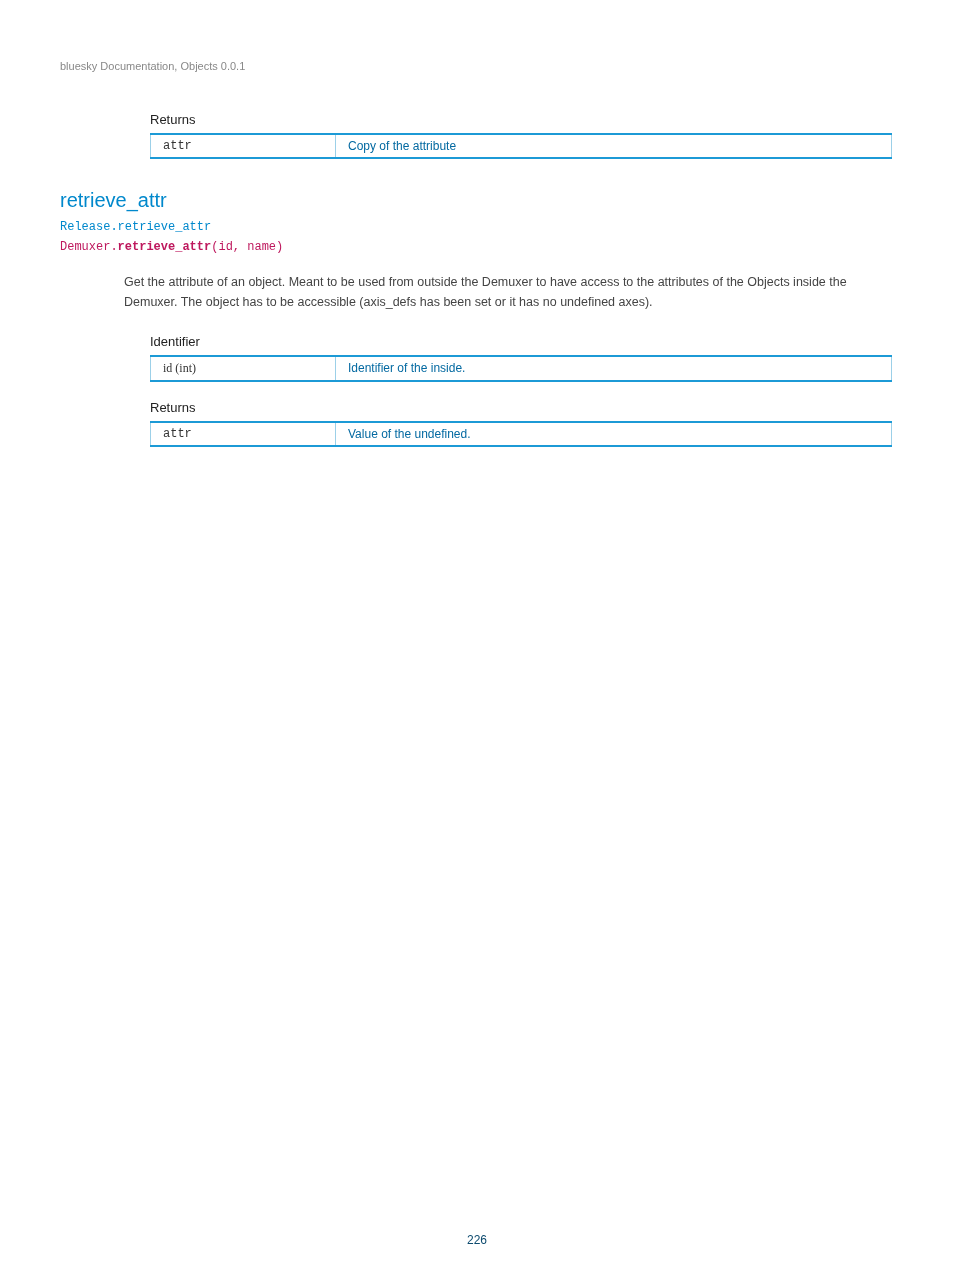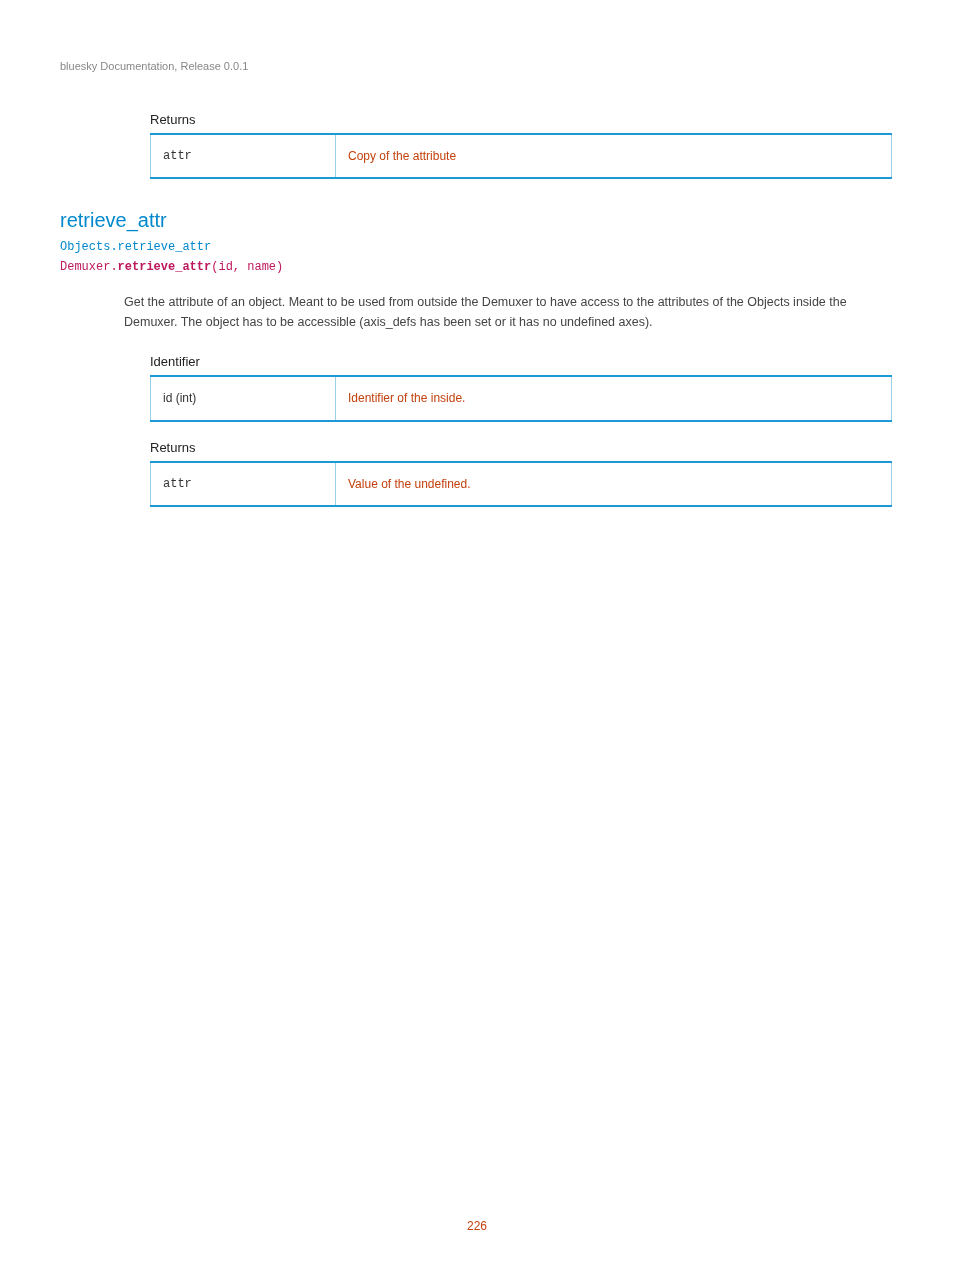--- a/index.html
+++ b/index.html
@@ -54,64 +54,64 @@
     width: 742px;
     margin-left: 90px;
     border-collapse: collapse;
     border-top: 2.5px solid #1c9ad6;
     border-bottom: 2.5px solid #1c9ad6;
     margin-bottom: 18px;
     font-size: 12px;
   }
   table.param td {
     border: 1px solid #9cd0e8;
-    padding: 14px 12px;
+    padding: 4px 12px;
     vertical-align: top;
   }
   table.param td.k {
     width: 185px;
     font-family: "Courier New", monospace;
     color: #333;
   }
-  table.param td.v { color: #c2410c; }
-  .code { font-family: Liberation Sans, sans-serif; }
+  table.param td.v { color: #0369a1; }
+  .code { font-family: Liberation Serif, serif; }
   .pnum {
     position: absolute;
-    bottom: 38px;
+    bottom: 24px;
     left: 0;
     width: 100%;
     text-align: center;
     font-size: 12px;
-    color: #c2410c;
+    color: #0c4a6e;
   }
   .attr-block { margin-left: 90px; }
 </style>
 </head>
 <body>
 
 <div class="header-row">
-  <span>bluesky Documentation, Release 0.0.1</span>
+  <span>bluesky Documentation, Objects 0.0.1</span>
   <span></span>
 </div>
 
 <div class="attr-block">
   <div class="subhead">Returns</div>
 </div>
 <table class="param">
   <tbody>
       <tr>
     <td class="k">attr</td>
     <td class="v">Copy of the attribute</td>
   </tr>
 </tbody>
   </table>
 
 <h2 class="section-title">retrieve_attr</h2>
 
-<a class="parent-link">Objects.retrieve_attr</a>
+<a class="parent-link">Release.retrieve_attr</a>
 
 <div class="usage-line">
   <span>Demuxer.</span><b>retrieve_attr</b><span>(id, name)</span>
 </div>
 
 <p class="section-desc" style="margin-left:64px;">Get the attribute of an object. Meant to be used from outside the Demuxer to have access to the attributes of the Objects inside the Demuxer. The object has to be accessible (axis_defs has been set or it has no undefined axes).</p>
 
 <div class="attr-block">
   <div class="subhead">Identifier</div>
 </div>

